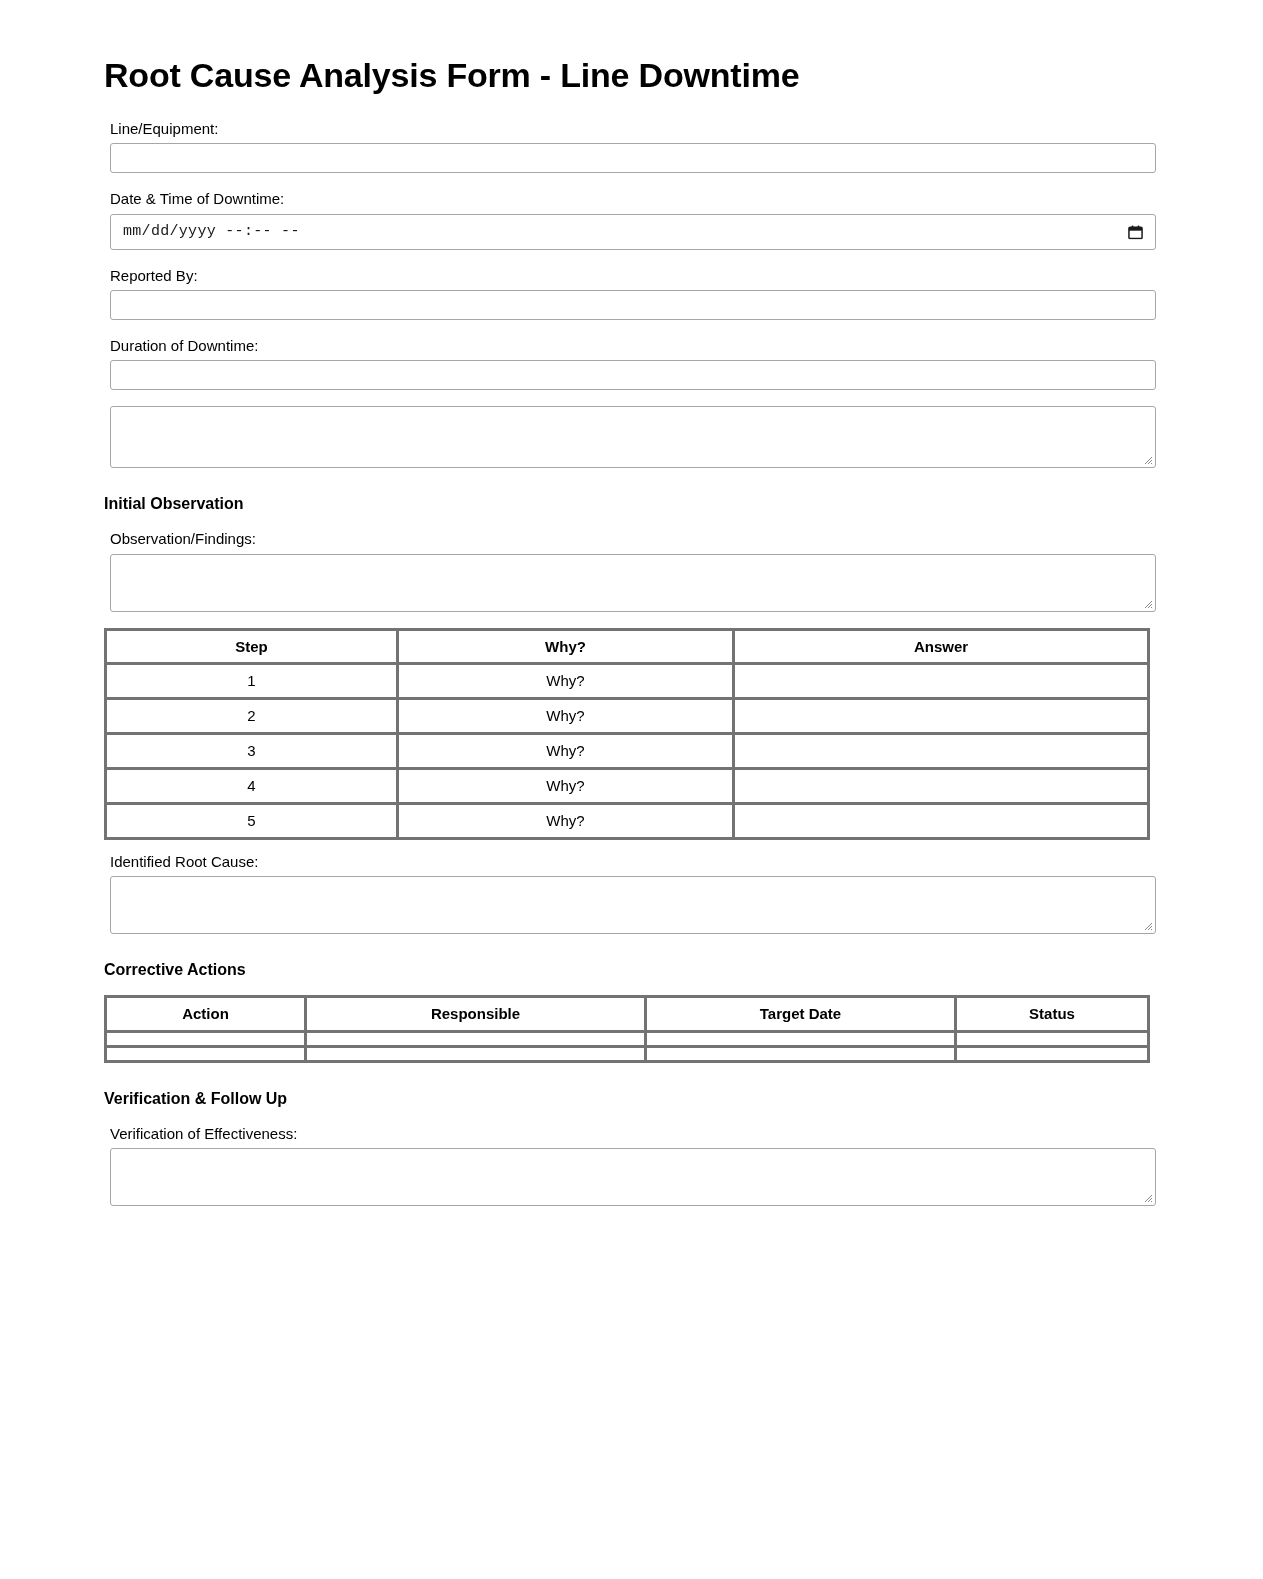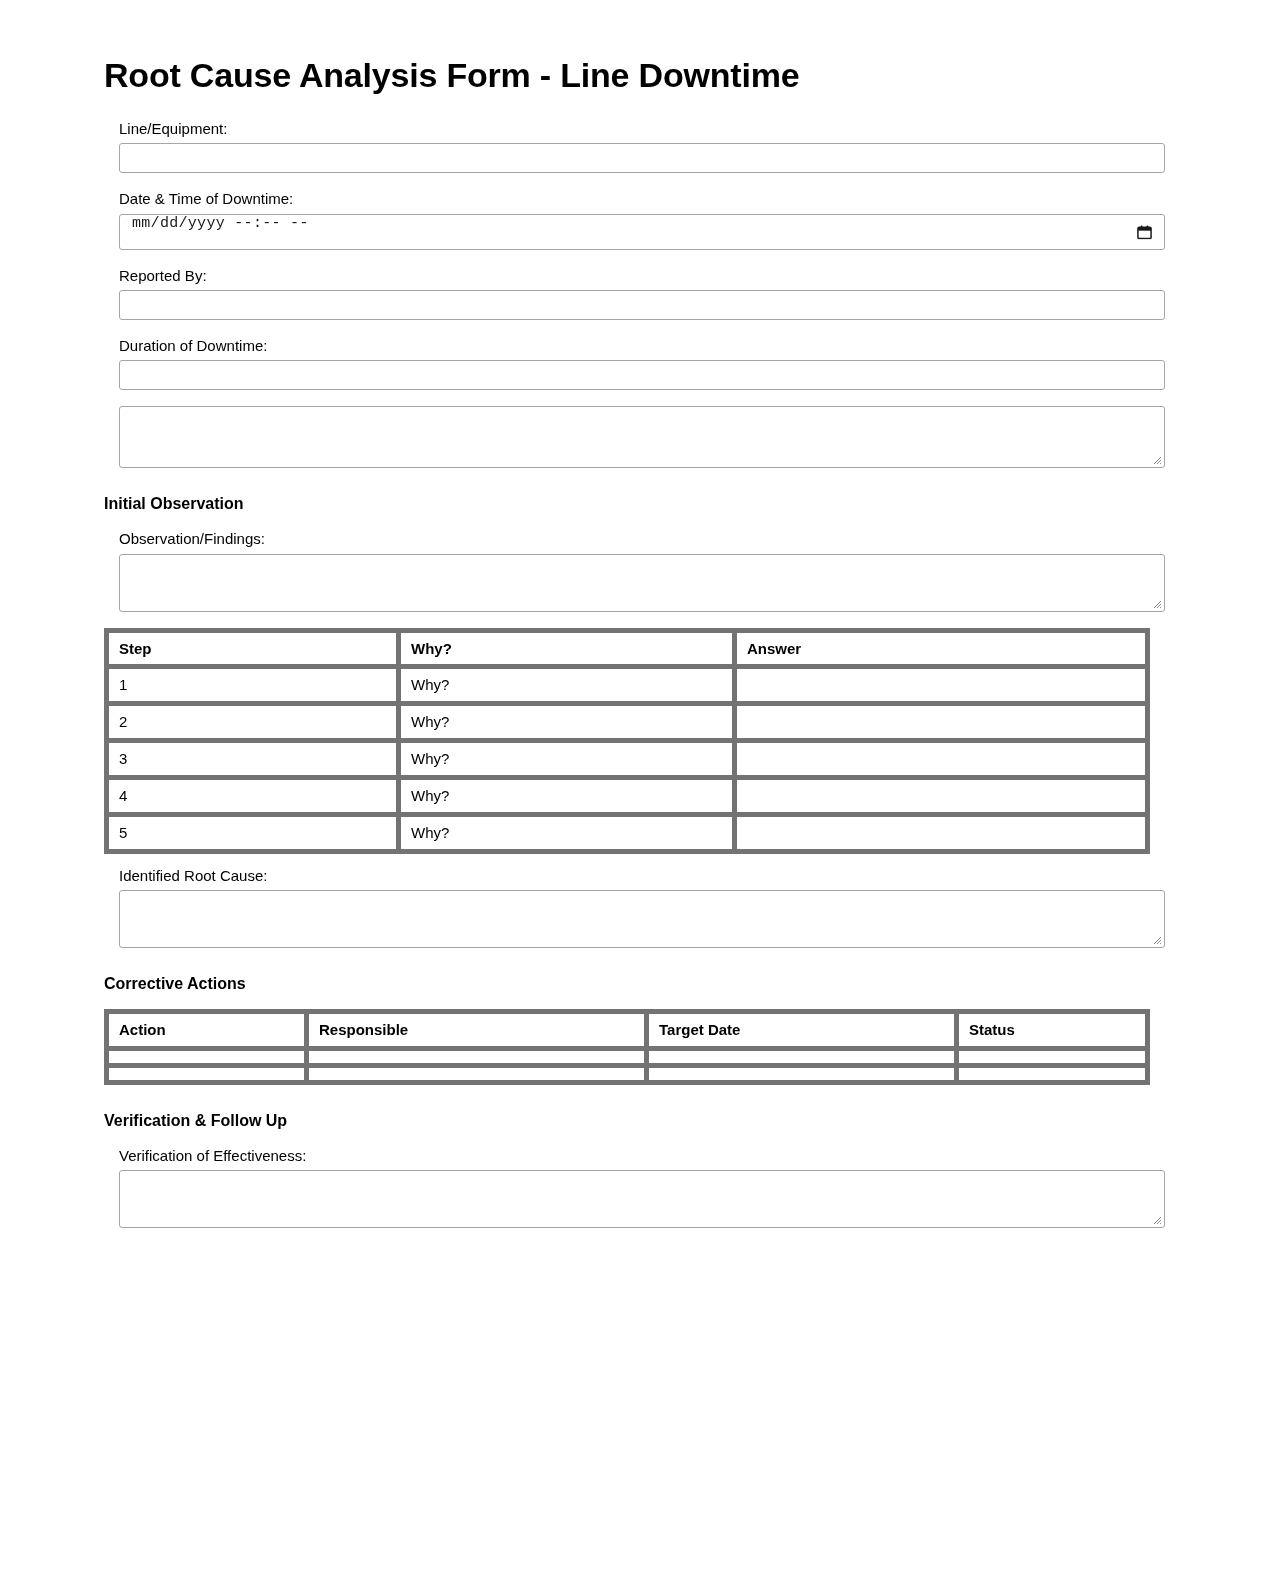--- a/index.html
+++ b/index.html
@@ -36,21 +36,21 @@
     line-height: 1.15;
   }
   h2.section-title {
     font-size: 16px;
     font-weight: bold;
     margin: 26px 0 16px 0;
     line-height: 1.2;
   }
 
   .field {
-    margin: 0 0 16px 15px;
+    margin: 0 0 16px 6px;
   }
   .field-label {
     display: block;
     font-size: 15px;
     line-height: 1.35;
     margin: 0 0 4px 0;
     color: #000;
   }
 
   .text-input {
@@ -70,20 +70,21 @@
 
   .date-input {
     position: relative;
     width: 1046px;
     height: 36px;
     box-sizing: border-box;
     border: 1px solid #a6a6a6;
     border-radius: 3px;
     background: #fff;
     display: flex;
+    align-items: center;
     padding: 0 10px 0 12px;
   }
   .date-placeholder {
     font-family: "Liberation Mono", monospace;
     font-size: 15px;
     letter-spacing: 0.3px;
     color: #1a1a1a;
     white-space: pre;
   }
   .date-picker-icon {
@@ -116,23 +117,23 @@
   }
 
   table.grid {
     border-collapse: collapse;
     width: 1046px;
     table-layout: fixed;
     margin: 0;
   }
   table.grid th,
   table.grid td {
-    border: 5px solid #737373;
+    border: 3px solid #737373;
     padding: 6px 10px;
-    text-align: left;
+    text-align: center;
     font-size: 15px;
     line-height: 1.3;
     vertical-align: middle;
     background: #fff;
   }
   table.grid th {
     font-weight: bold;
     height: 18px;
   }
   table.grid td {

